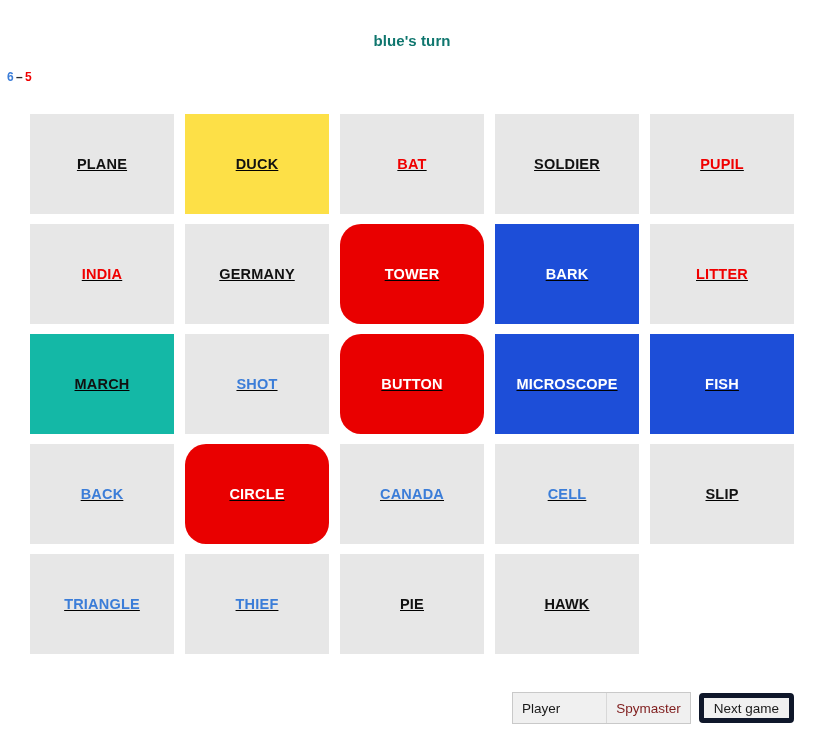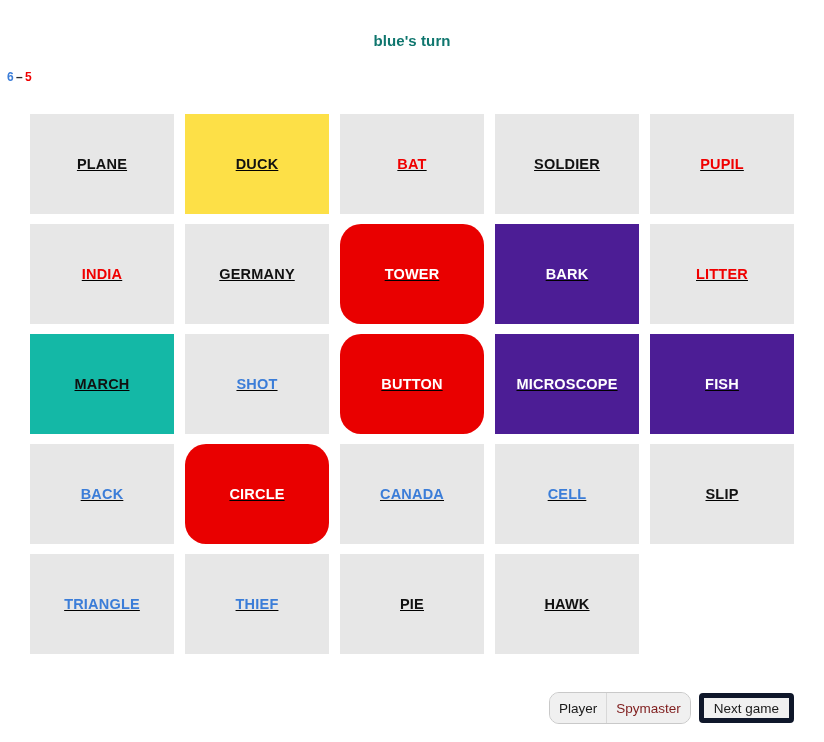--- a/index.html
+++ b/index.html
@@ -73,45 +73,46 @@
   
   .card.state-hidden { background: #e7e7e7; }
 
   
   .card.hint-red     { color: #f00000; }
   .card.hint-blue    { color: #3b7dd8; }
   .card.hint-neutral { color: #111111; }
 
   
   .card.state-red       { background: #e90000; color: #ffffff; border-radius: 21px; }
-  .card.state-blue      { background: #4c1d95; color: #ffffff; }
+  .card.state-blue      { background: #1d4ed8; color: #ffffff; }
   .card.state-bystander { background: #14b8a6; color: #111111; }
   .card.state-assassin  { background: #fde047; color: #111111; }
 
   
   #controls {
     position: absolute;
     left: 0;
     top: 692px;
     width: 824px;
     display: flex;
     justify-content: flex-end;
     align-items: center;
     padding-right: 30px;
     box-sizing: border-box;
     gap: 8px;
   }
 
   .segmented {
     display: inline-flex;
     border: 1px solid #c9c9c9;
-    border-radius: 10px;
+    border-radius: 0;
     background: #f0f0f0;
     overflow: hidden;
     height: 30px;
+    gap: 37px;
   }
   .segmented .seg {
     display: flex;
     align-items: center;
     justify-content: center;
     padding: 0 9px;
     font-size: 13.5px;
     background: transparent;
     border: none;
     font-family: "Liberation Sans", sans-serif;

